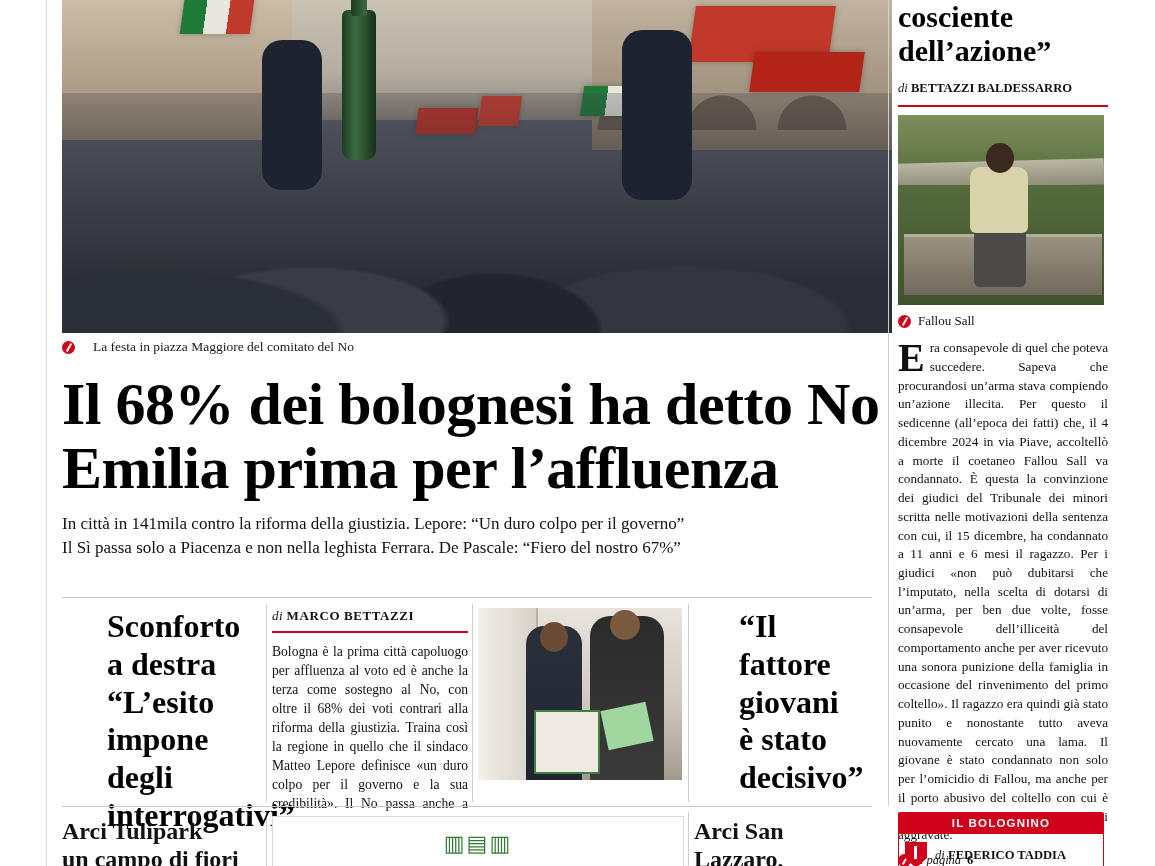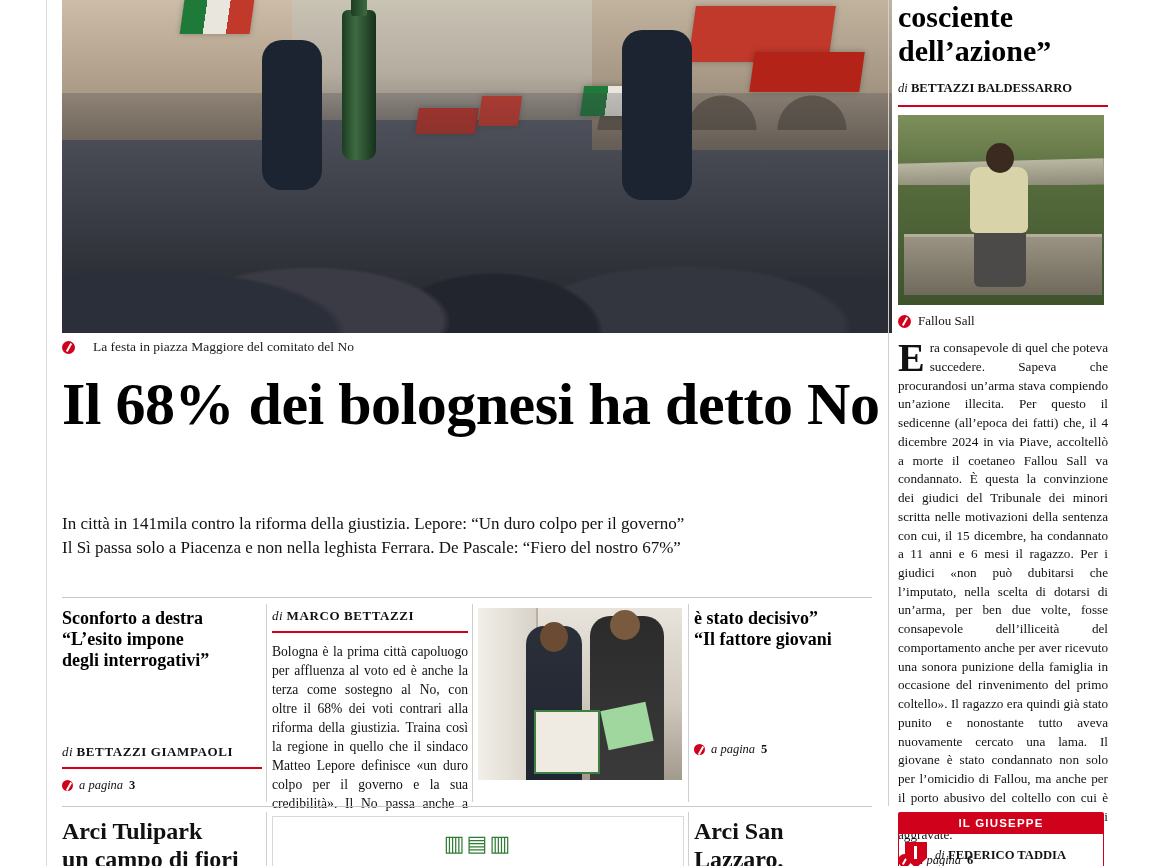--- a/index.html
+++ b/index.html
@@ -137,23 +137,24 @@
   .col-a { left: 62px; top: 608px; width: 200px; }
   .col-b { left: 272px; top: 608px; width: 196px; }
   .col-c { left: 478px; top: 608px; width: 204px; }
   .col-d { left: 694px; top: 608px; width: 182px; }
 
   .vrule {
     position:absolute; width:1px; background:#cfcfcf;
   }
   .teaser-title {
     font-weight: 700;
-    font-size: 18px;
+    font-size: 32px;
     line-height: 1.18;
     color: #000;
+    margin-left: 45px;
   }
   .byline {
     font-size: 13px;
     letter-spacing: .4px;
   }
   .byline i { font-style: italic; }
   .byline b { font-weight: 700; letter-spacing: .6px; }
   .rule-red {
     height: 2px; background: #d0021b; margin: 7px 0 9px 0;
   }
@@ -340,20 +341,21 @@
     <div class="arm" style="left:560px; top:30px; width:70px; height:170px;"></div>
   </div>
 
   <div class="hero-caption">
     <span class="bullet-red"></span>
     <span>La festa in piazza Maggiore del comitato del No</span>
   </div>
 
   <div class="headline">
     <div>Il 68% dei bolognesi ha detto No</div>
+    <div>Emilia prima per l’affluenza</div>
   </div>
 
   <div class="subhead">
     <div>In città in 141mila contro la riforma della giustizia. Lepore: “Un duro colpo per il governo”</div>
     <div>Il Sì passa solo a Piacenza e non nella leghista Ferrara. De Pascale: “Fiero del nostro 67%”</div>
   </div>
 
   <div class="hr-main"></div>
 
   <div class="vrule vr1"></div>
@@ -403,22 +405,22 @@
       <div class="head1"></div>
       <div class="person2"></div>
       <div class="head2"></div>
       <div class="box"></div>
       <div class="sheet"></div>
     </div>
   </div>
 
   <div class="col col-d">
     <div class="teaser-title">
+      <div>“Il fattore giovani</div>
       <div>è stato decisivo”</div>
-      <div>“Il fattore giovani</div>
     </div>
     <div class="page-ref" style="margin-top:92px;">
       <span class="bullet-red"></span>
       <span>a pagina</span>
       <b>5</b>
     </div>
   </div>
 
   <div class="right-rail">
     <div class="rr-title">
@@ -467,21 +469,21 @@
   </div>
 
   <div class="bt-c">
     <div class="bt-title">
       <div>Arci San Lazzaro,</div>
 
     </div>
   </div>
 
   <div class="badge-bologna">
-    <div class="badge-bar">IL GIUSEPPE</div>
+    <div class="badge-bar">IL BOLOGNINO</div>
     <div class="badge-body">
       <div class="badge-shield"></div>
       <div class="badge-byline">
         <i>di</i>
         <b>FEDERICO TADDIA</b>
       </div>
     </div>
   </div>
 
 </div>

